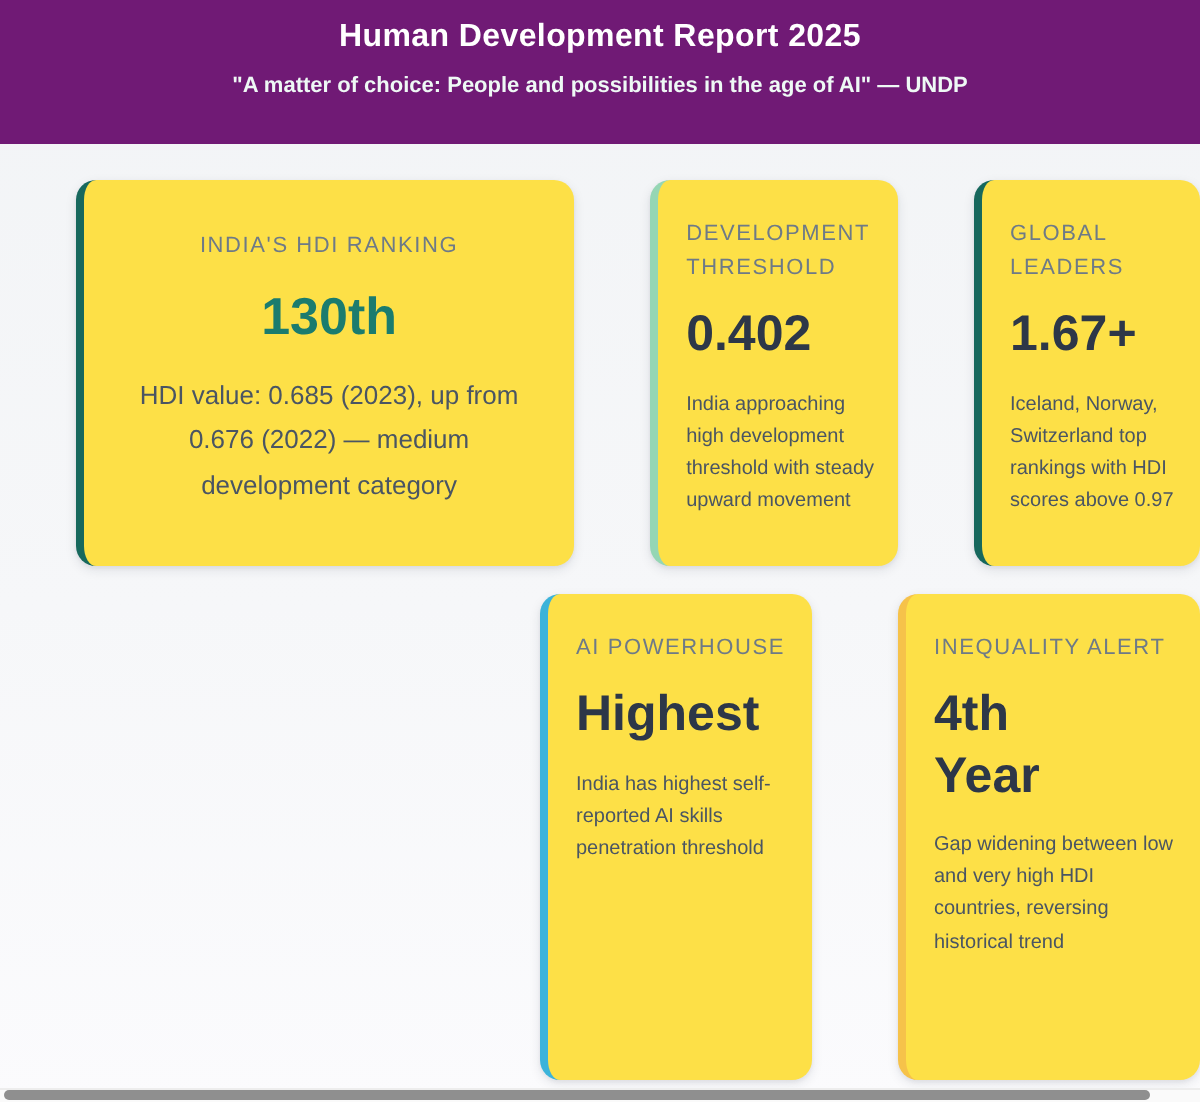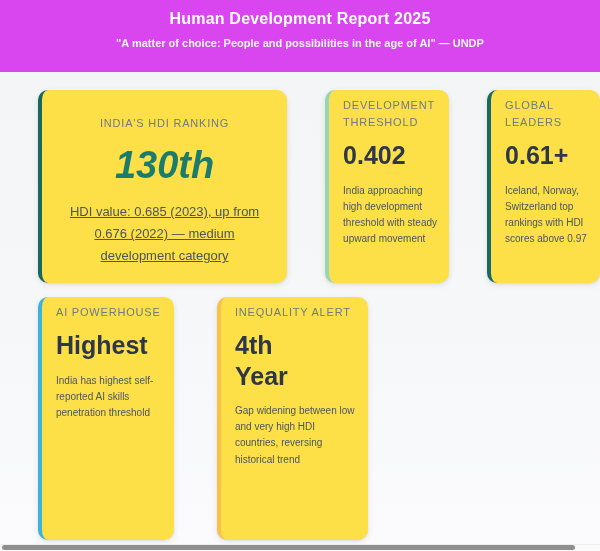--- a/index.html
+++ b/index.html
@@ -3,59 +3,59 @@
 <meta charset="utf-8">
 <style>
   * { box-sizing: border-box; }
   html, body { margin: 0; padding: 0; }
   body {
     width: 600px; height: 551px; overflow: hidden; position: relative;
     font-family: "Liberation Sans", sans-serif;
     background: linear-gradient(180deg, #f2f4f6 0%, #f6f7f9 55%, #fbfbfd 100%);
   }
   .header {
-    height: 72px; background: #d946ef; text-align: center; padding-top: 10px;
+    height: 72px; background: #701a75; text-align: center; padding-top: 10px;
   }
   .header h1 {
     margin: 0; color: #ffffff; font-size: 16px; font-weight: bold; letter-spacing: 0.2px;
   }
   .header p {
     margin: 9px 0 0; color: #eef9f5; font-size: 11px; font-weight: bold;
   }
   .content { padding: 18px 0 0 10px; }
   .row { display: flex; align-items: stretch; }
   .row-1 { gap: 10px; }
-  .row-2 { gap: 15px; margin-top: 14px; }
+  .row-2 { gap: 15px; margin-top: 14px; justify-content: flex-end; }
 
   .card {
     background: #fde047; border-radius: 10px; border-left: 4px solid #cccccc;
     box-shadow: 0 2px 6px rgba(30,40,60,0.10), 0 1px 2px rgba(30,40,60,0.06);
     margin-left: 28px;
   }
   .row-1 .card { height: 193px; }
   .row-2 .card { height: 243px; }
   .card-large { width: 287px; padding: 25px 18px 0; text-align: center; }
-  .card-sm    { width: 141px; padding: 7px 12px 0 14px; text-align: left; }
+  .card-sm    { width: 141px; padding: 19px 12px 0 14px; text-align: left; }
   .card-sm3   { width: 128px; }
   .row-2 .card-sm { width: 136px; }
   .row-2 .card-sm3 { width: 151px; }
 
   .card-label {
     font-size: 11px; color: #6e7a87; letter-spacing: 0.8px; line-height: 1.55;
   }
   .card-value {
     color: #2d3748; font-weight: bold;
   }
-  .card-large .card-value { font-size: 38px; margin-top: 12px; line-height: 1.15; font-style: italic; }
+  .card-large .card-value { font-size: 26px; margin-top: 12px; line-height: 1.15; }
   .card-sm .card-value { font-size: 25px; margin: 9px 0 6px; line-height: 1.22; }
   .value-narrow { max-width: 74px; }
   .card-desc {
     font-size: 10px; color: #4a5563; line-height: 1.62; margin: 12px 0 0;
   }
-  .card-large .card-desc { font-size: 13px; line-height: 1.72; margin-top: 13px; text-decoration: underline; }
+  .card-large .card-desc { font-size: 13px; line-height: 1.72; margin-top: 13px; }
 
   .hscrollbar {
     position: absolute; left: 0; right: 0; bottom: 0; height: 7px;
     background: #fafafa; border-top: 1px solid #ededed;
   }
   .hscrollbar-thumb {
     position: absolute; left: 2px; bottom: 1px; width: 573px; height: 5px;
     background: #8f8f8f; border-radius: 3px;
   }
 </style>
@@ -80,21 +80,21 @@
       </section>
 
       <section class="card card-sm" style="border-left-color: rgb(149, 214, 180);">
         <div class="card-label">DEVELOPMENT THRESHOLD</div>
         <div class="card-value" style="color: rgb(45, 55, 72);">0.402</div>
         <p class="card-desc">India approaching high development threshold with steady upward movement</p>
       </section>
 
       <section class="card card-sm card-sm3" style="border-left-color: rgb(23, 104, 93);">
         <div class="card-label">GLOBAL LEADERS</div>
-        <div class="card-value" style="color: rgb(45, 55, 72);">0.61+</div>
+        <div class="card-value" style="color: rgb(45, 55, 72);">1.67+</div>
         <p class="card-desc">Iceland, Norway, Switzerland top rankings with HDI scores above 0.97</p>
       </section>
 
     </div>
 
     <div class="row row-2">
 
       <section class="card card-sm" style="border-left-color: rgb(59, 179, 218);">
         <div class="card-label">AI POWERHOUSE</div>
         <div class="card-value" style="color: rgb(45, 55, 72);">Highest</div>

